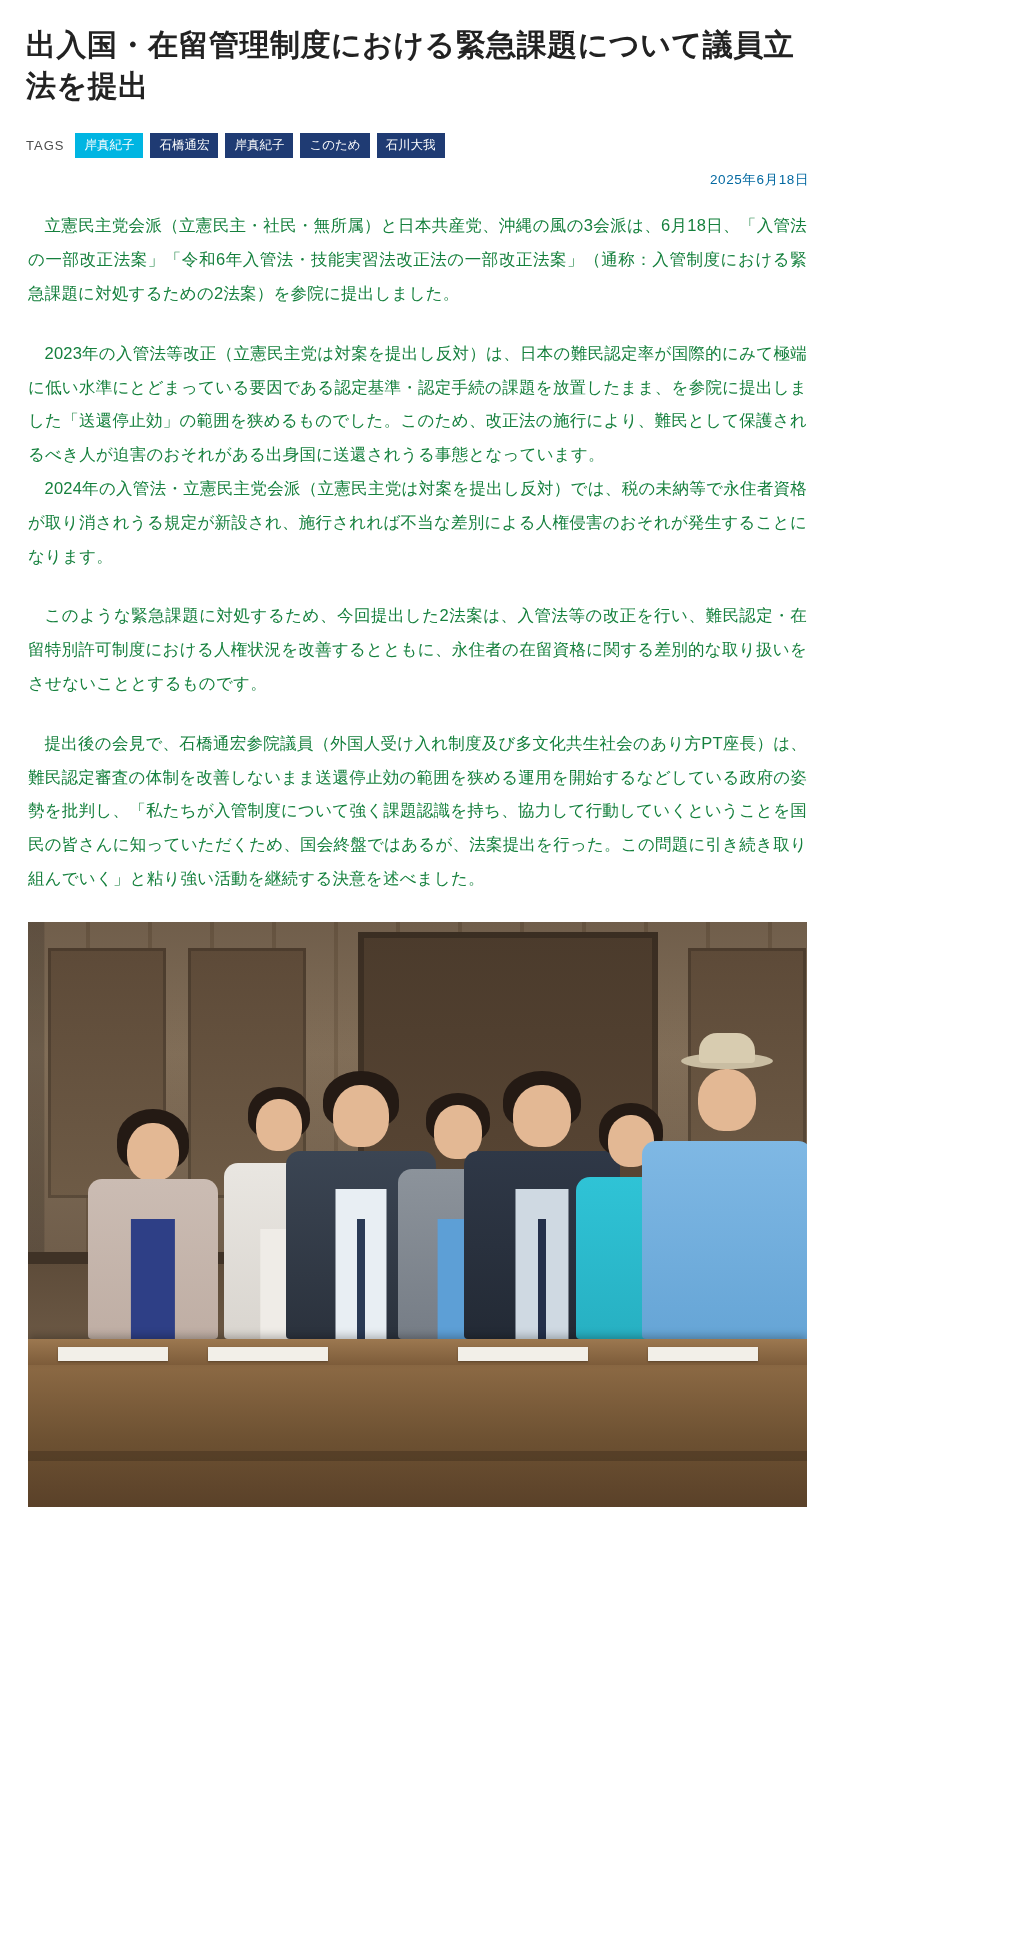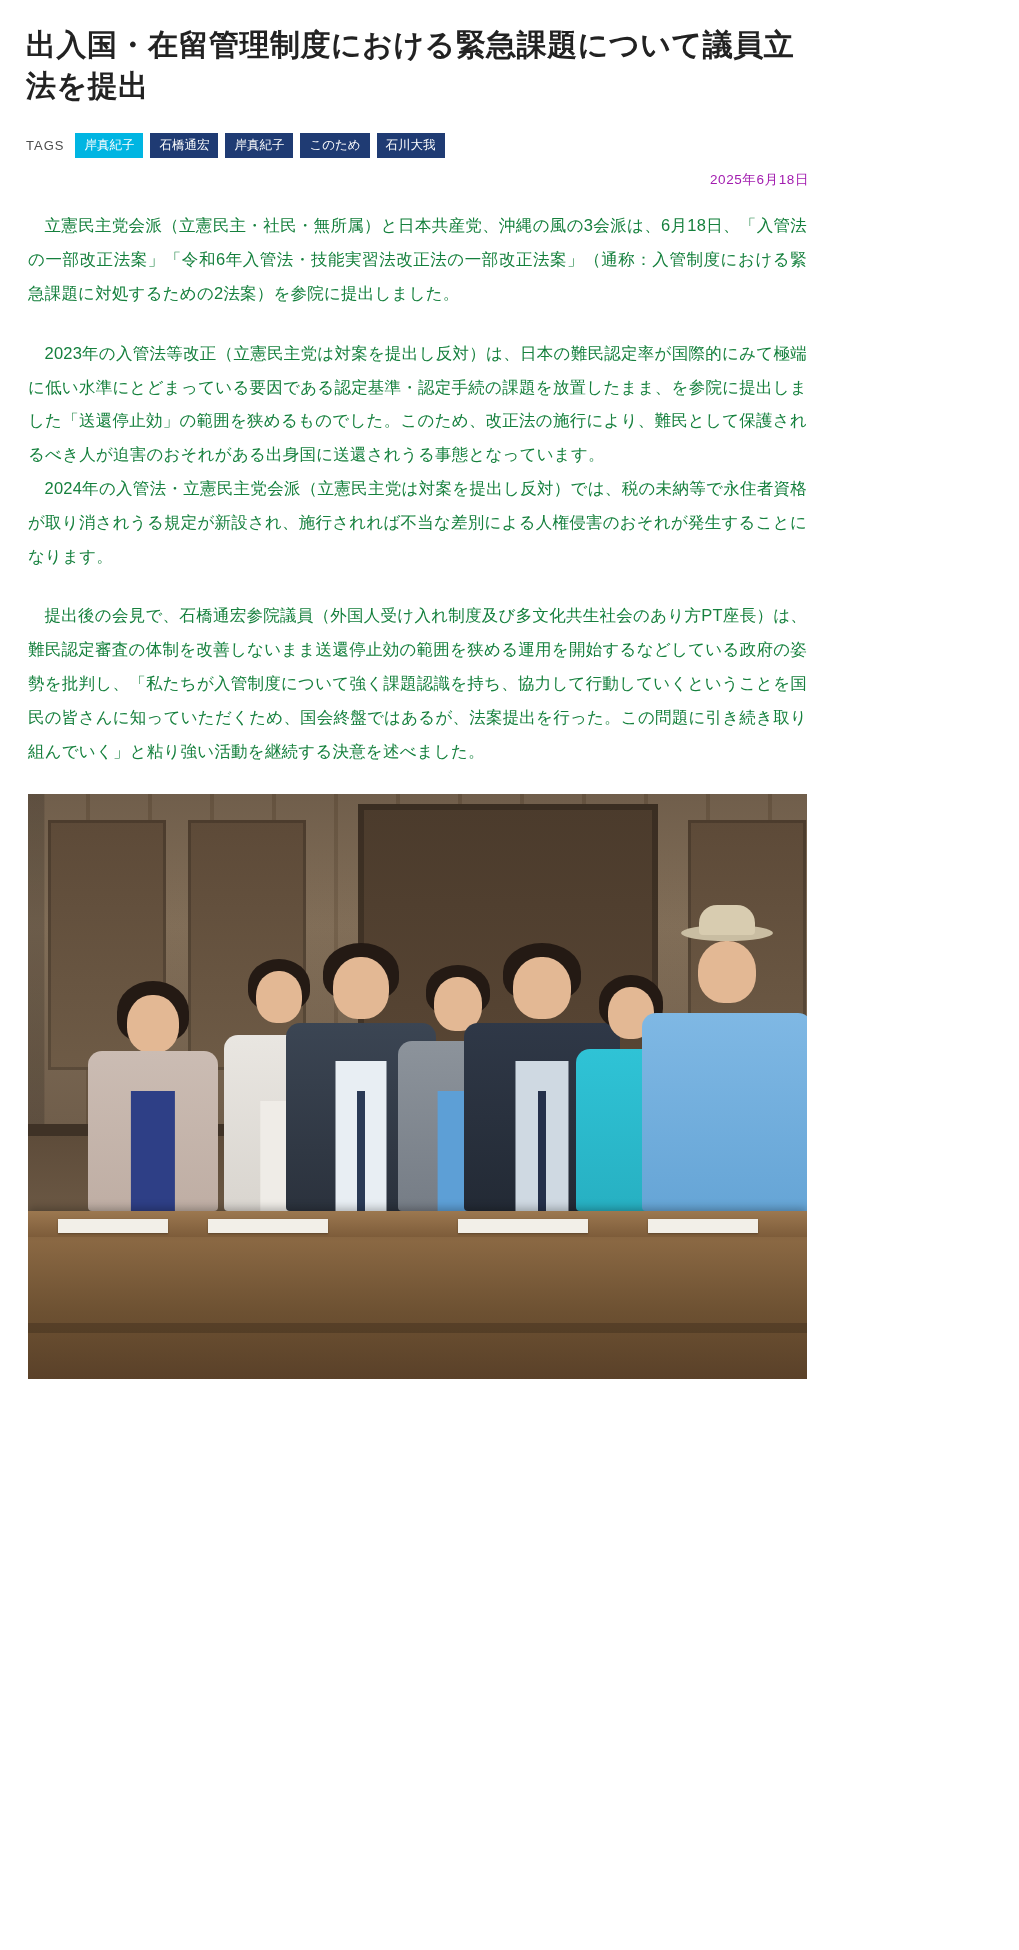--- a/index.html
+++ b/index.html
@@ -55,21 +55,21 @@
   .tag.accent {
     background: #00b5e2;
   }
   .date-row {
     text-align: right;
     margin-top: 12px;
     padding-right: 4px;
   }
   .date {
     font-size: 13.5px;
-    color: #a21caf;
+    color: #0369a1;
     letter-spacing: 0.6px;
   }
   .body-copy {
     margin-top: 20px;
     padding: 0 6px 0 6px;
   }
   .body-copy p {
     font-size: 16.5px;
     line-height: 2.05;
     color: #15803d;
@@ -245,20 +245,21 @@
   </div>
 
   <div class="date-row">
     <span class="date">2025年6月18日</span>
   </div>
 
   <div class="body-copy">
     <p>立憲民主党会派（立憲民主・社民・無所属）と日本共産党、沖縄の風の3会派は、6月18日、「入管法の一部改正法案」「令和6年入管法・技能実習法改正法の一部改正法案」（通称：入管制度における緊急課題に対処するための2法案）を参院に提出しました。</p>
     <p class="tight">2023年の入管法等改正（立憲民主党は対案を提出し反対）は、日本の難民認定率が国際的にみて極端に低い水準にとどまっている要因である認定基準・認定手続の課題を放置したまま、を参院に提出しました「送還停止効」の範囲を狭めるものでした。このため、改正法の施行により、難民として保護されるべき人が迫害のおそれがある出身国に送還されうる事態となっています。</p>
     <p>2024年の入管法・立憲民主党会派（立憲民主党は対案を提出し反対）では、税の未納等で永住者資格が取り消されうる規定が新設され、施行されれば不当な差別による人権侵害のおそれが発生することになります。</p>
+    <p>このような緊急課題に対処するため、今回提出した2法案は、入管法等の改正を行い、難民認定・在留特別許可制度における人権状況を改善するとともに、永住者の在留資格に関する差別的な取り扱いをさせないこととするものです。</p>
     <p>提出後の会見で、石橋通宏参院議員（外国人受け入れ制度及び多文化共生社会のあり方PT座長）は、難民認定審査の体制を改善しないまま送還停止効の範囲を狭める運用を開始するなどしている政府の姿勢を批判し、「私たちが入管制度について強く課題認識を持ち、協力して行動していくということを国民の皆さんに知っていただくため、国会終盤ではあるが、法案提出を行った。この問題に引き続き取り組んでいく」と粘り強い活動を継続する決意を述べました。</p>
   </div>
 
   <div class="photo-wrap">
     <div class="photo">
       <div class="wall"></div>
       <div class="panel" style="left:20px;"></div>
       <div class="panel" style="left:160px;"></div>
       <div class="door"></div>
       <div class="panel" style="left:660px;"></div>

